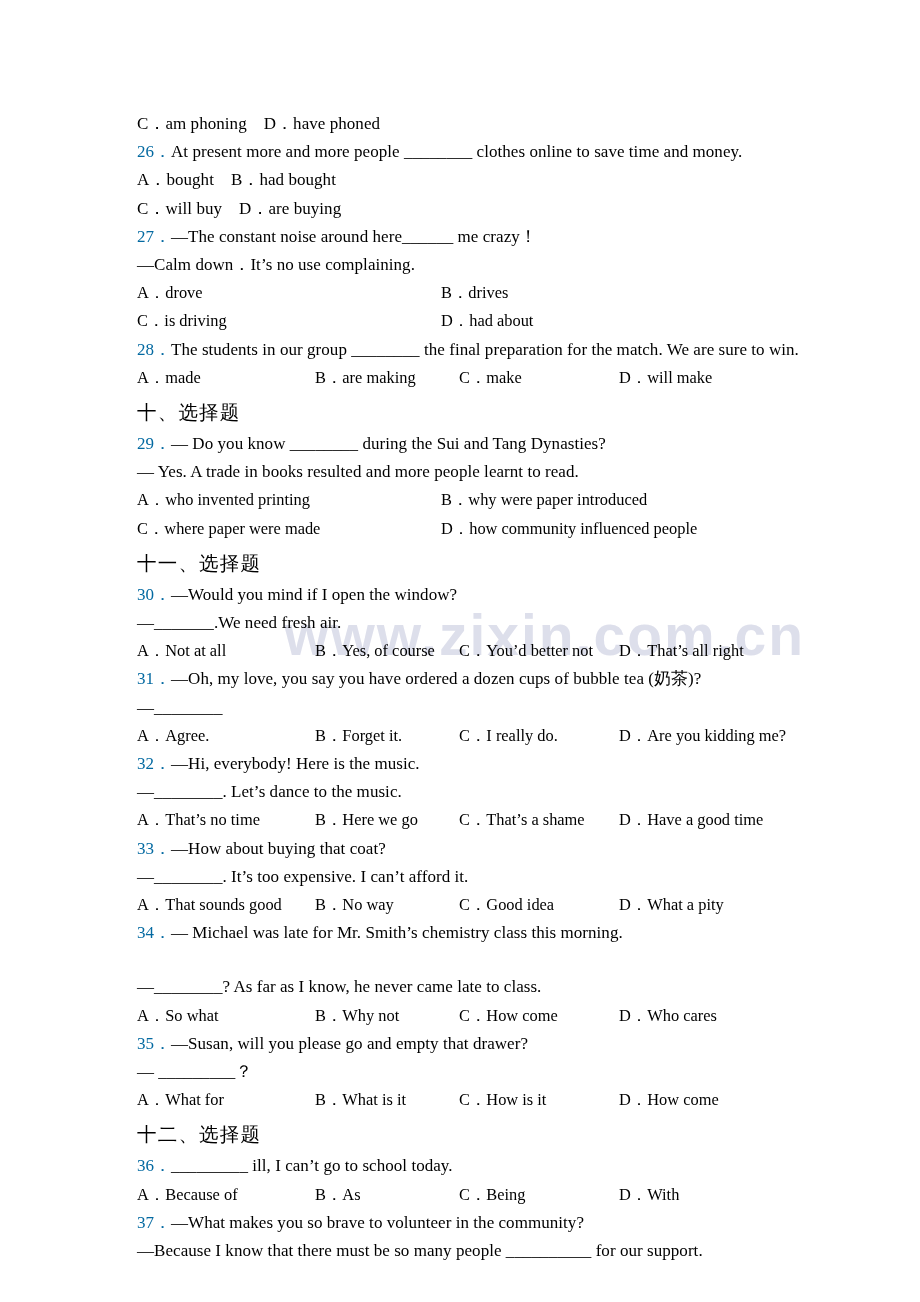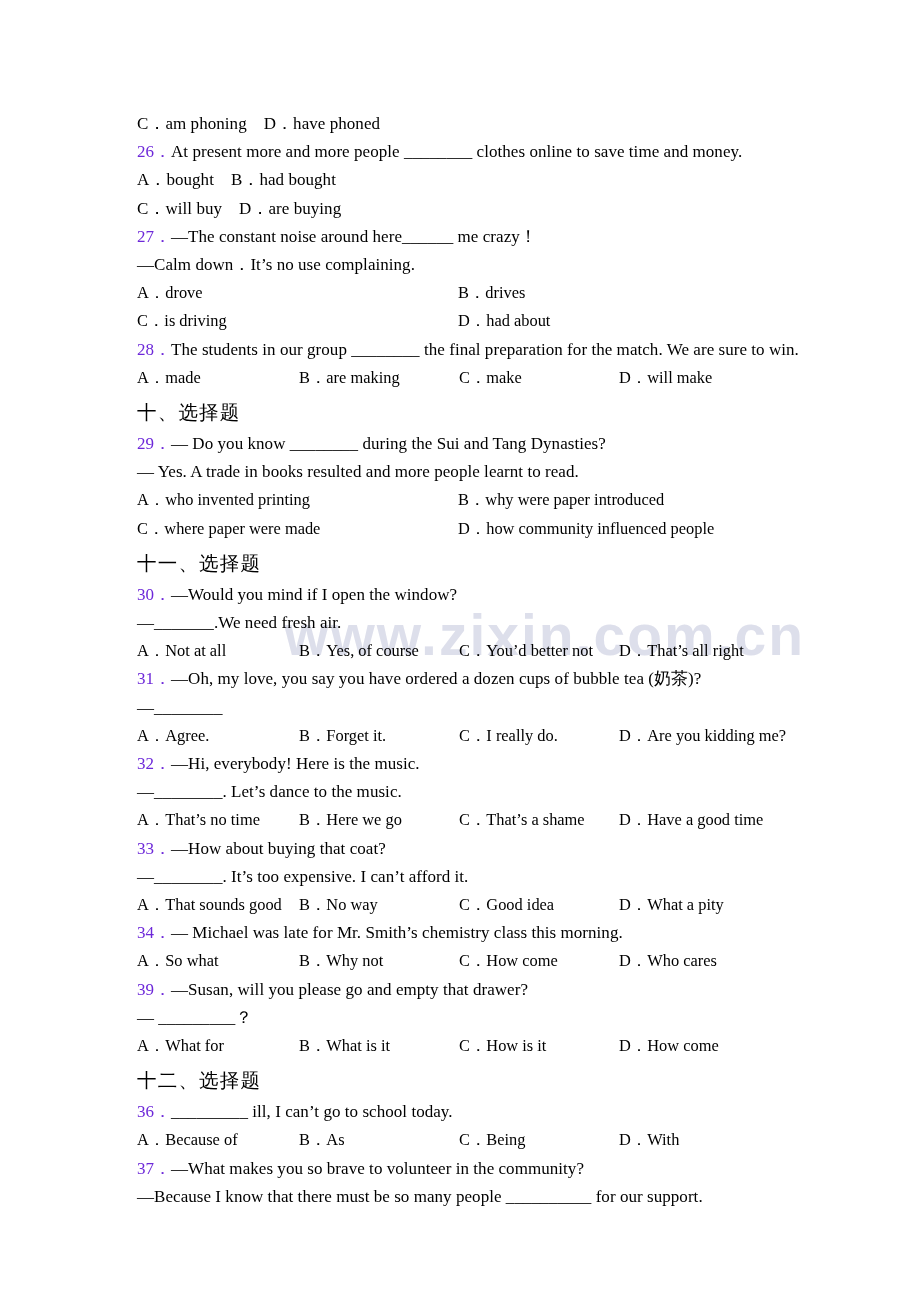--- a/index.html
+++ b/index.html
@@ -50,21 +50,21 @@
   }
 
   .line {
     font-size: 17px;
     line-height: 28.2px;
     white-space: nowrap;
     letter-spacing: 0.05px;
   }
 
   .qnum {
-    color: #6d28d9;
+    color: #0369a1;
     letter-spacing: 0px;
   }
 
   .gap-before { margin-top: 26px; }
 
   
   .section-head {
     font-family: "DejaVu Sans", "Liberation Sans", sans-serif;
     font-size: 19.5px;
     font-weight: 400;
@@ -83,26 +83,26 @@
     height: 28.2px;
     white-space: nowrap;
   }
   .opts .op {
     position: absolute;
     top: 0;
     white-space: nowrap;
   }
   
   .c1 { left: 0px; }
-  .c2 { left: 162px; }
+  .c2 { left: 178px; }
   .c3 { left: 322px; }
   .c4 { left: 482px; text-align: center; }
   
   .h1 { left: 0px; }
-  .h2 { left: 321px; }
+  .h2 { left: 304px; }
 </style>
 </head>
 <body>
 
 <div id="page">
 
   <div id="watermark">www.zixin.com.cn</div>
 
   <div id="content">
 
@@ -176,28 +176,29 @@
     <div class="line"><span class="qnum">33．</span><span>—How about buying that coat?</span></div>
     <div class="line">—________. It’s too expensive. I can’t afford it.</div>
     <div class="opts">
       <span class="op c1">A．That sounds good</span>
       <span class="op c2">B．No way</span>
       <span class="op c3">C．Good idea</span>
       <span class="op c4">D．What a pity</span>
     </div>
 
     <div class="line"><span class="qnum">34．</span><span>— Michael was late for Mr. Smith’s chemistry class this morning.</span></div>
+    <div class="line gap-before">—________? As far as I know, he never came late to class.</div>
     <div class="opts">
       <span class="op c1">A．So what</span>
       <span class="op c2">B．Why not</span>
       <span class="op c3">C．How come</span>
       <span class="op c4">D．Who cares</span>
     </div>
 
-    <div class="line"><span class="qnum">39．</span><span>—Susan, will you please go and empty that drawer?</span></div>
+    <div class="line"><span class="qnum">35．</span><span>—Susan, will you please go and empty that drawer?</span></div>
     <div class="line">— _________？</div>
     <div class="opts">
       <span class="op c1">A．What for</span>
       <span class="op c2">B．What is it</span>
       <span class="op c3">C．How is it</span>
       <span class="op c4">D．How come</span>
     </div>
 
     <div class="section-head">十二、选择题</div>
 

